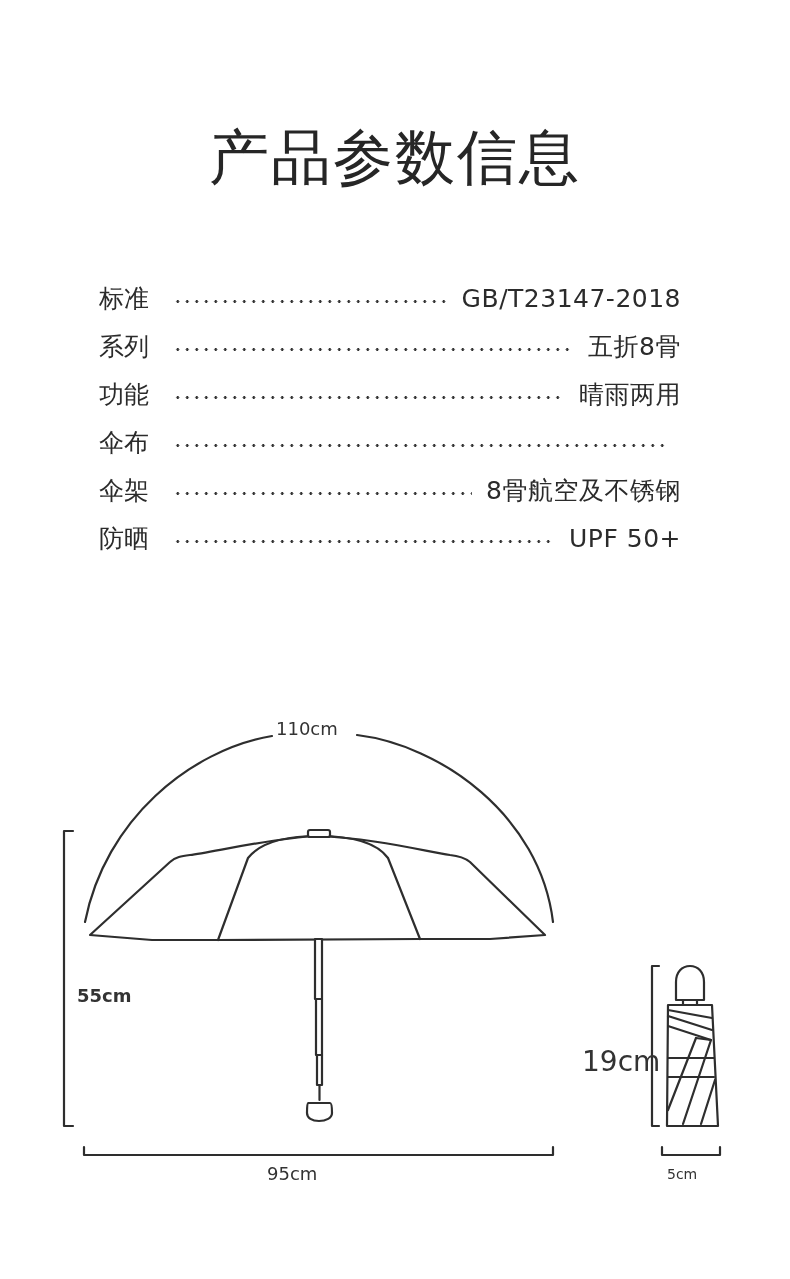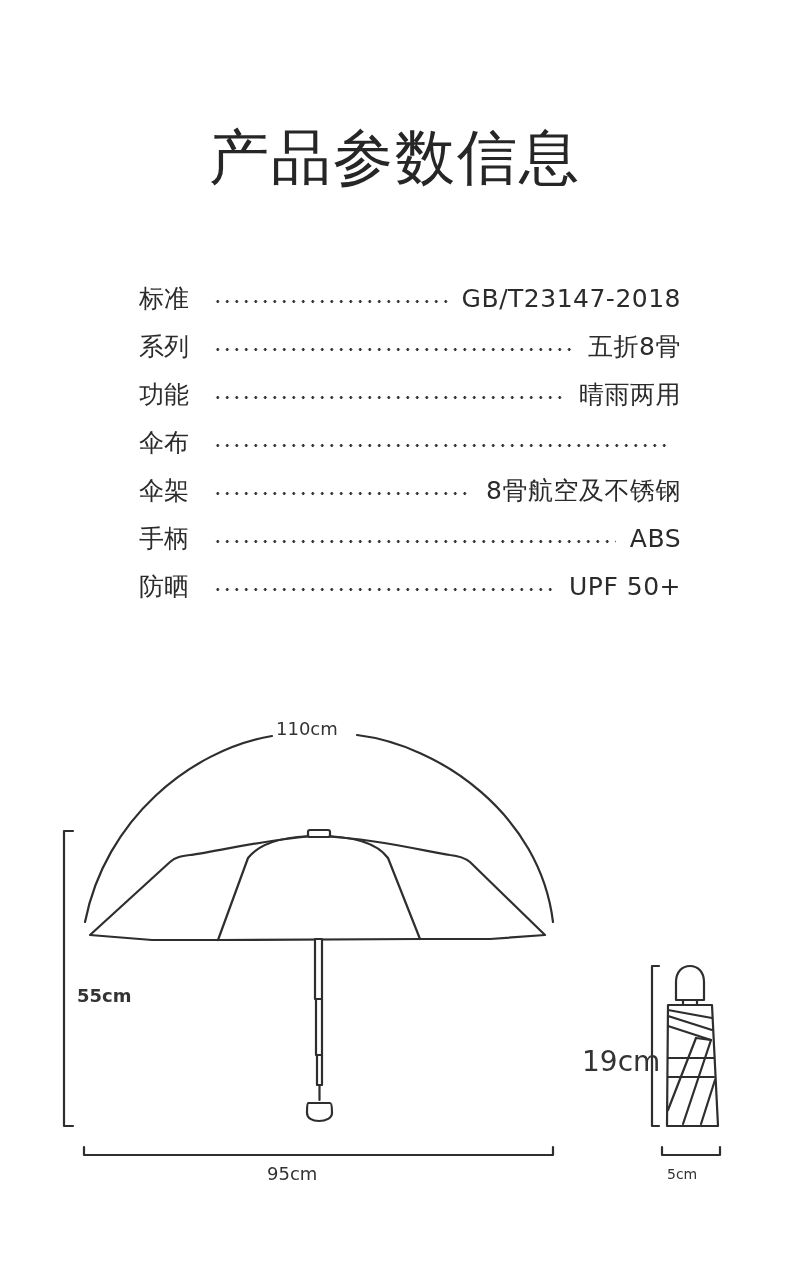--- a/index.html
+++ b/index.html
@@ -2,21 +2,21 @@
 <html><head>
 <meta charset="utf-8">
 <style>
   html, body { margin: 0; padding: 0; background: #ffffff; }
   body { width: 790px; height: 1279px; position: relative; overflow: hidden;
          font-family: "DejaVu Sans", "Liberation Sans", sans-serif; color: #2b2b2b; }
   .title { position: absolute; top: 118px; left: 0; width: 790px; text-align: center;
            font-size: 60px; letter-spacing: 2px; color: #262626; font-weight: 400; }
   .specs { position: absolute; left: 99px; top: 274px; width: 582px; }
   .row { display: flex; align-items: center; height: 48px; font-size: 25px; }
-  .row .label { flex: 0 0 auto; width: 60px; white-space: nowrap; letter-spacing: 0px; margin-left: 40px; }
+  .row .label { flex: 0 0 auto; width: 60px; white-space: nowrap; letter-spacing: 0px; }
   .row .dots { flex: 1 1 auto; height: 3px; margin: 6px 14px 0 14px;
                background-image: radial-gradient(circle, #333 1.3px, transparent 1.6px);
                background-size: 9.5px 3px; background-repeat: repeat-x; background-position: left center; }
   .row .value { flex: 0 0 auto; white-space: nowrap; letter-spacing: 0.5px; }
   .dim { position: absolute; font-size: 18px; color: #333; }
 </style>
 </head>
 <body>
 
 <div class="title">产品参数信息</div>
@@ -38,25 +38,20 @@
     <span class="value">晴雨两用</span>
   </div>
   <div class="row">
     <span class="label">伞布</span>
     <span class="dots"></span>
   </div>
   <div class="row">
     <span class="label">伞架</span>
     <span class="dots"></span>
     <span class="value">8骨航空及不锈钢</span>
-  </div>
-  <div class="row">
-    <span class="label">手柄</span>
-    <span class="dots"></span>
-    <span class="value">ABS</span>
   </div>
   <div class="row">
     <span class="label">防晒</span>
     <span class="dots"></span>
     <span class="value">UPF 50+</span>
   </div>
 </div>
 
 <svg style="position:absolute;left:0;top:0;" width="790" height="1279" viewBox="0 0 790 1279" fill="none" stroke="#2e2e2e" stroke-width="2.2" stroke-linecap="round" stroke-linejoin="round">
 

